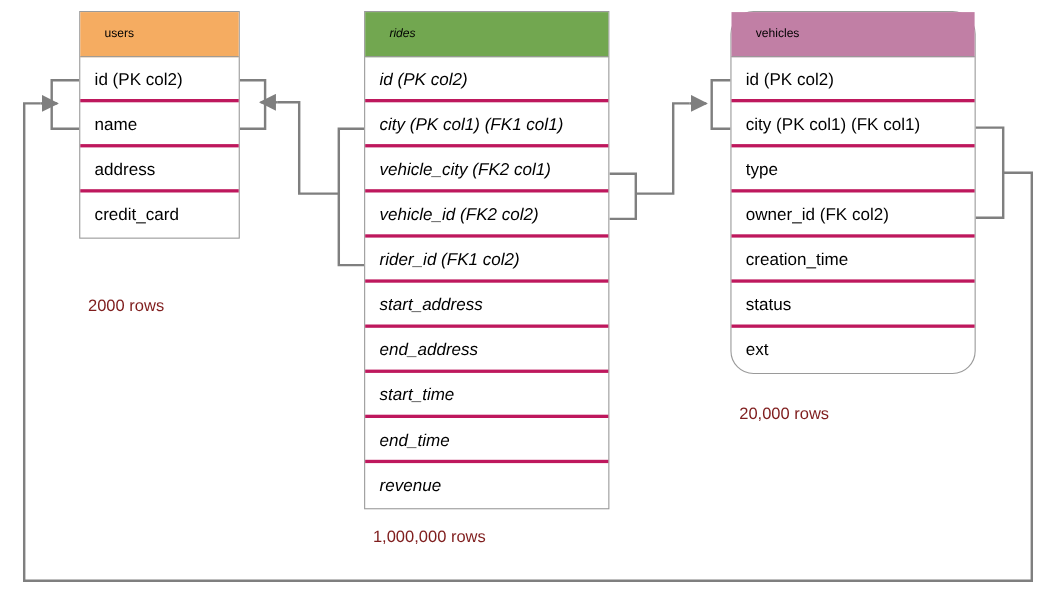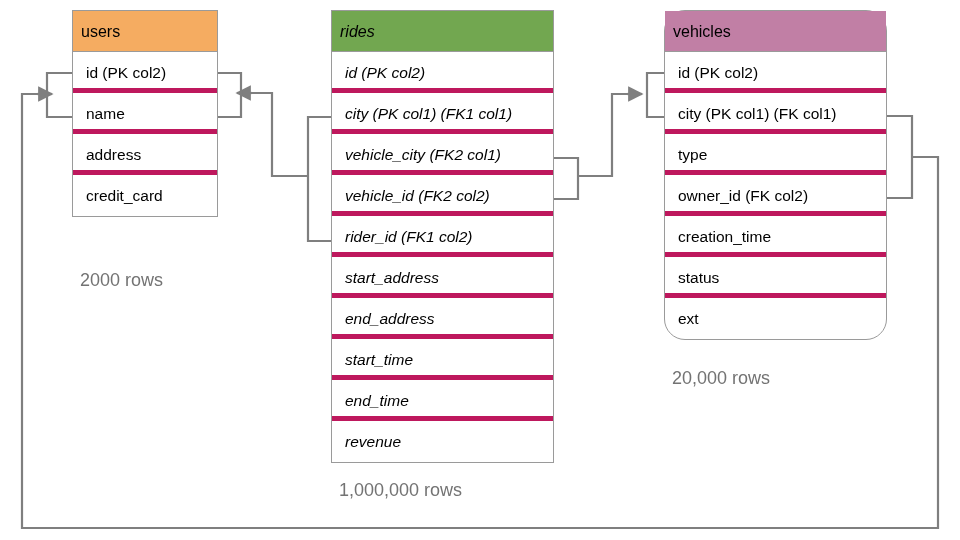--- a/index.html
+++ b/index.html
@@ -18,45 +18,45 @@
   .er-table {
     position: absolute;
     box-sizing: border-box;
     border: 1px solid #9a9a9a;
     background: #ffffff;
   }
   .er-header {
     box-sizing: border-box;
     height: 41px;
     line-height: 41px;
-    padding: 0 0 0 8px;
-    font-size: 16px;
+    padding: 0 0 0 22px;
+    font-size: 11px;
     color: #000000;
     border-bottom: 1px solid #9a9a9a;
     white-space: nowrap;
     overflow: hidden;
   }
   .er-row {
     box-sizing: border-box;
     height: 41px;
     line-height: 41px;
     padding: 0 0 0 13px;
     font-size: 15.5px;
     color: #000000;
-    border-bottom: 5px solid #be185d;
+    border-bottom: 3px solid #be185d;
     white-space: nowrap;
     overflow: hidden;
   }
   .er-row.last {
     border-bottom: none;
   }
   .er-caption {
     position: absolute;
-    font-size: 18px;
-    color: #737373;
+    font-size: 15px;
+    color: #7f1d1d;
     white-space: nowrap;
   }
   #wires {
     position: absolute;
     left: 0;
     top: 0;
     width: 960px;
     height: 540px;
     pointer-events: none;
   }

